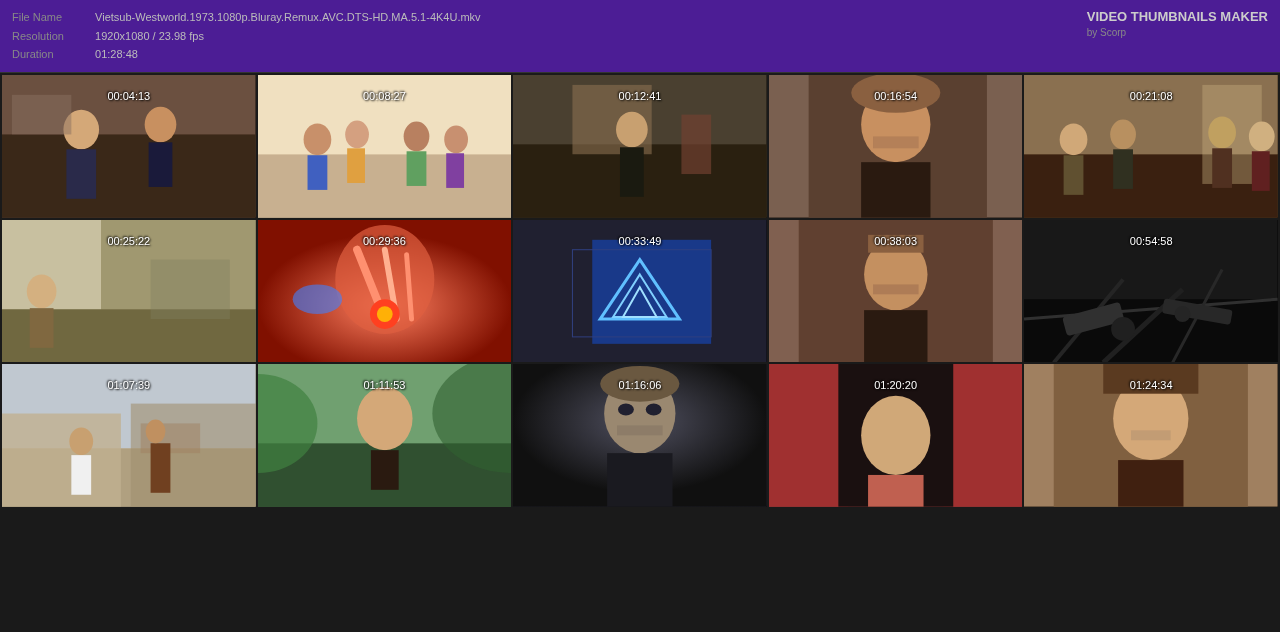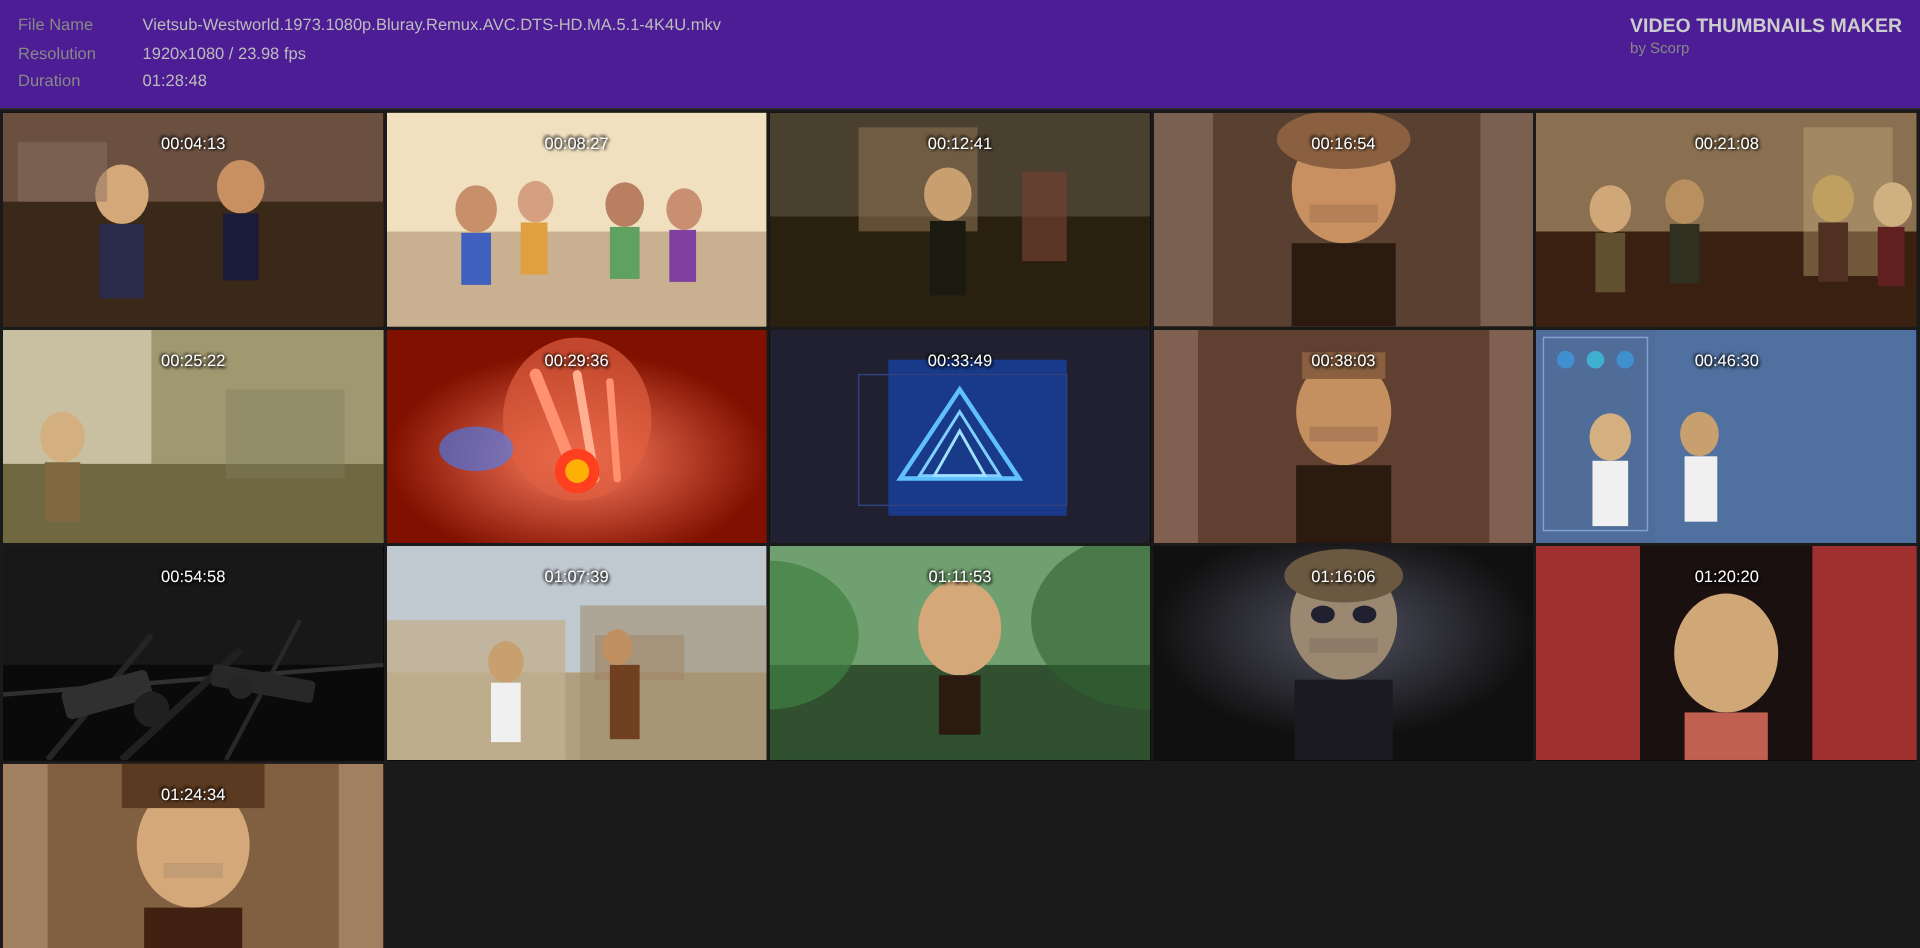--- a/index.html
+++ b/index.html
@@ -233,38 +233,20 @@
     <rect width="256" height="144" fill="#806050"></rect>
     <rect x="30" y="0" width="196" height="144" fill="#604030"></rect>
     <ellipse cx="128" cy="55" rx="32" ry="36" fill="#c49060"></ellipse>
     <rect x="100" y="15" width="56" height="18" fill="#8a6040"></rect>
     <rect x="96" y="91" width="64" height="53" fill="#2a1a10"></rect>
     <rect x="105" y="65" width="46" height="10" fill="#a07050" opacity="0.6"></rect>
   </svg>
       </div>
     </div>
     <div class="thumb-container">
-      <div class="thumb-timestamp">00:46:30</div>
-      <div class="thumb-bg">
-        <svg width="100%" height="100%" viewBox="0 0 256 144" preserveAspectRatio="xMidYMid slice">
-    <rect width="256" height="144" fill="#5070a0"></rect>
-    <rect x="0" y="0" width="80" height="144" fill="#405880"></rect>
-    <rect x="0" y="0" width="80" height="144" fill="#6080b0" opacity="0.5"></rect>
-    <rect x="5" y="5" width="70" height="130" fill="none" stroke="#80a0d0" stroke-width="1"></rect>
-    <circle cx="20" cy="20" r="6" fill="#4090d0"></circle>
-    <circle cx="40" cy="20" r="6" fill="#40b0d0"></circle>
-    <circle cx="60" cy="20" r="6" fill="#4090d0"></circle>
-    <ellipse cx="50" cy="72" rx="14" ry="16" fill="#d4b080"></ellipse>
-    <rect x="38" y="88" width="24" height="44" fill="#f0f0f0"></rect>
-    <ellipse cx="110" cy="70" rx="13" ry="15" fill="#c8a070"></ellipse>
-    <rect x="100" y="85" width="22" height="44" fill="#f0f0f0"></rect>
-  </svg>
-      </div>
-    </div>
-    <div class="thumb-container">
       <div class="thumb-timestamp">00:54:58</div>
       <div class="thumb-bg">
         <svg width="100%" height="100%" viewBox="0 0 256 144" preserveAspectRatio="xMidYMid slice">
     <rect width="256" height="144" fill="#181818"></rect>
     <rect x="0" y="80" width="256" height="64" fill="#0a0a0a"></rect>
     <line x1="0" y1="100" x2="256" y2="80" stroke="#303030" stroke-width="3"></line>
     <line x1="30" y1="144" x2="100" y2="60" stroke="#252525" stroke-width="4"></line>
     <line x1="150" y1="144" x2="200" y2="50" stroke="#282828" stroke-width="3"></line>
     <line x1="80" y1="144" x2="160" y2="70" stroke="#202020" stroke-width="5"></line>
     <rect x="40" y="90" width="60" height="20" rx="4" fill="#303030" transform="rotate(-15 70 100)"></rect>

